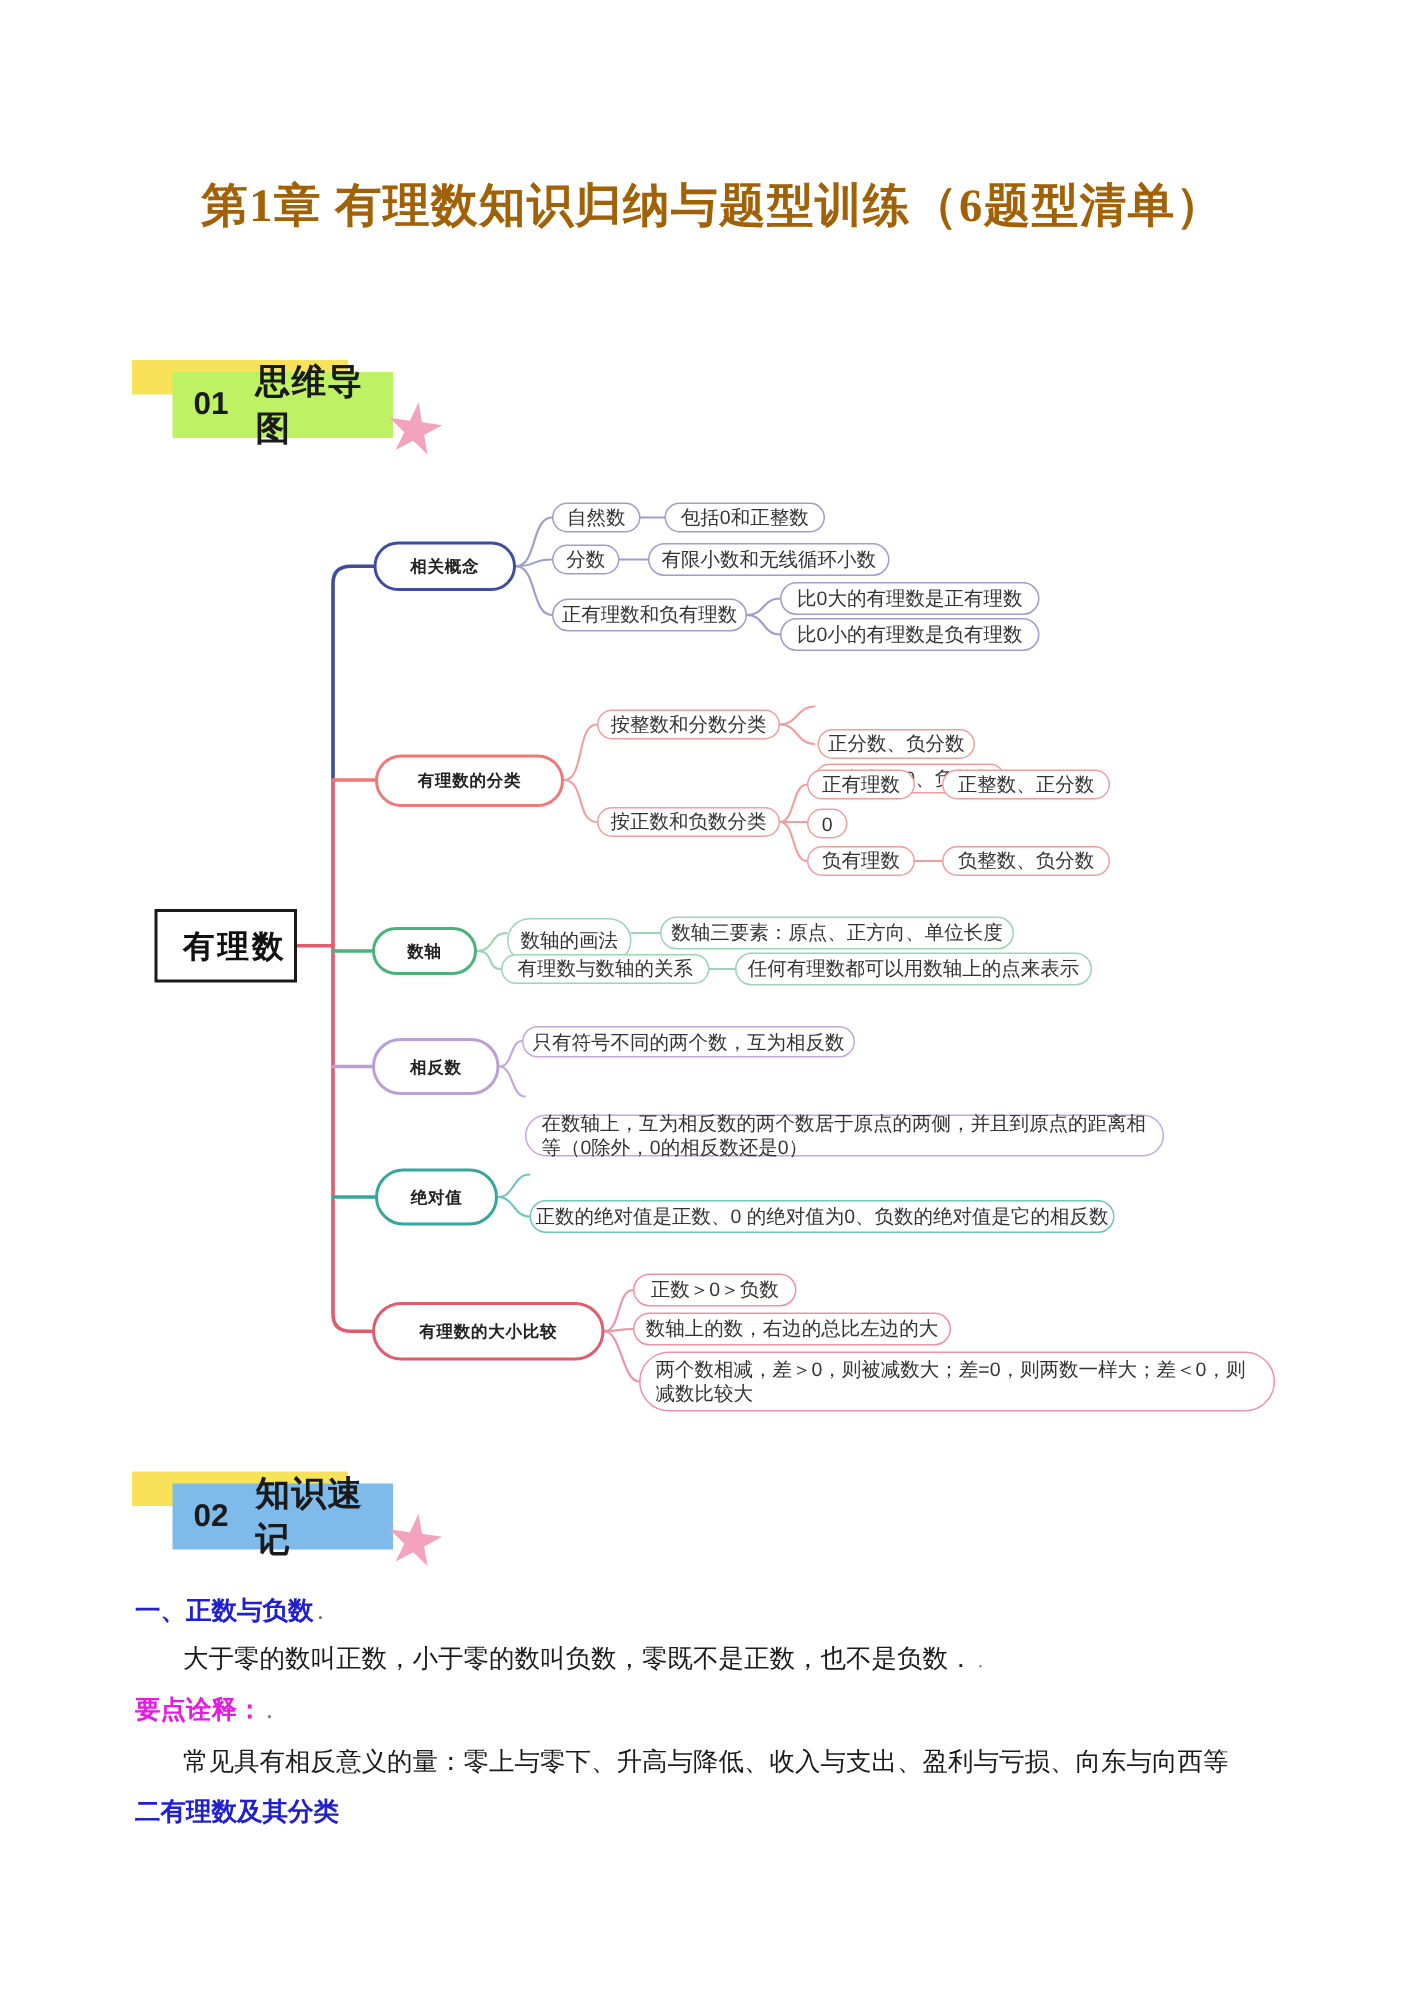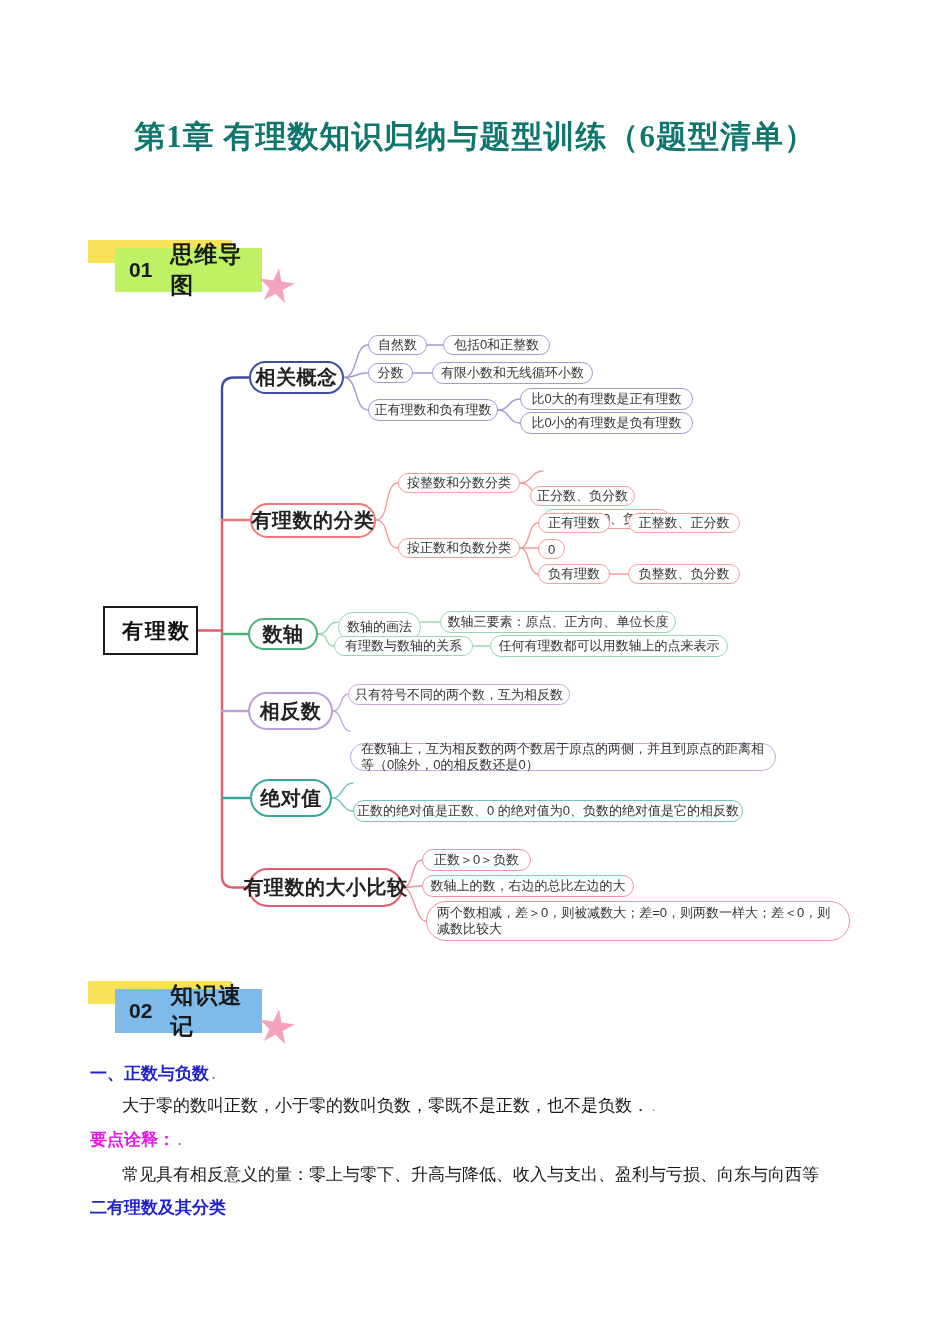--- a/index.html
+++ b/index.html
@@ -1,36 +1,36 @@
 <!DOCTYPE html>
 <html><head>
 <meta charset="utf-8">
 <style>
   html,body{margin:0;padding:0;background:#fff;}
   .page{position:relative;width:950px;height:1344px;background:#fff;overflow:hidden;
         font-family:"Liberation Sans","DejaVu Sans",sans-serif;}
   
   .doc-title{position:absolute;left:0;top:116px;width:100%;text-align:center;
              font-family:"Liberation Serif","DejaVu Serif",serif;
-             font-size:31px;font-weight:700;color:#0f766e;letter-spacing:1px;}
+             font-size:31px;font-weight:700;color:#a16207;letter-spacing:1px;}
   
   .sec-bar{position:absolute;width:144px;height:23px;z-index:1;}
   .sec-box{position:absolute;width:147px;height:44px;z-index:2;display:flex;align-items:center;
            padding-left:14px;box-sizing:border-box;}
   .sec-num{font-size:21px;font-weight:700;color:#1a1a1a;margin-right:18px;}
   .sec-label{font-size:23px;font-weight:700;color:#1a1a1a;letter-spacing:1px;}
   .sec-star{position:absolute;width:37px;height:37px;z-index:3;transform:rotate(8deg);
             clip-path:polygon(50% 0%,61% 35%,98% 35%,68% 57%,79% 91%,50% 70%,21% 91%,32% 57%,2% 35%,39% 35%);}
   
   .mm-svg{position:absolute;left:0;top:0;width:950px;height:1344px;pointer-events:none;}
   .mm-node{position:absolute;background:#fff;display:flex;align-items:center;justify-content:center;
            box-sizing:border-box;color:#222;}
   .mm-root{border:2.5px solid #1a1a1a;font-size:21px;font-weight:700;letter-spacing:2px;color:#111;}
   .mm-main{border-width:2.4px;border-style:solid;border-radius:999px;
-           font-size:20px;font-weight:700;color:#222;letter-spacing:0.5px;white-space:nowrap;}
+           font-size:11px;font-weight:700;color:#222;letter-spacing:0.5px;white-space:nowrap;}
   .mm-leaf{border-width:1.4px;border-style:solid;border-radius:999px;
            font-size:13px;color:#333;white-space:nowrap;padding:0 6px;}
   .mm-leaf.multi{white-space:normal;border-radius:20px;justify-content:flex-start;
                  text-align:left;line-height:16px;padding:3px 10px;}
   
   .note{position:absolute;font-family:"Liberation Serif","DejaVu Serif",serif;font-size:17px;color:#1a1a1a;}
   .note-h{font-weight:700;}
   .trail-dot{color:#777;font-size:13px;margin-left:3px;}
 </style>
 </head>
@@ -124,21 +124,21 @@
   <div class="mm-node mm-leaf" style="left: 443px; top: 335px; width: 107px; height: 20px; border-color: rgb(157, 157, 208);">包括0和正整数</div>
   <div class="mm-node mm-leaf" style="left: 368px; top: 363px; width: 45px; height: 20px; border-color: rgb(157, 157, 208);">分数</div>
   <div class="mm-node mm-leaf" style="left: 432px; top: 362px; width: 161px; height: 22px; border-color: rgb(157, 157, 208);">有限小数和无线循环小数</div>
   <div class="mm-node mm-leaf" style="left: 368px; top: 399px; width: 130px; height: 22px; border-color: rgb(157, 157, 208);">正有理数和负有理数</div>
   <div class="mm-node mm-leaf" style="left: 520px; top: 388px; width: 173px; height: 22px; border-color: rgb(157, 157, 208);">比0大的有理数是正有理数</div>
   <div class="mm-node mm-leaf" style="left: 520px; top: 412px; width: 173px; height: 22px; border-color: rgb(157, 157, 208);">比0小的有理数是负有理数</div>
 
   <div class="mm-node mm-main" style="left: 250px; top: 503px; width: 126px; height: 35px; border-color: rgb(240, 120, 120);">有理数的分类</div>
   <div class="mm-node mm-leaf" style="left: 398px; top: 473px; width: 122px; height: 20px; border-color: rgb(240, 158, 158);">按整数和分数分类</div>
   <div class="mm-node mm-leaf" style="left: 543px; top: 461px; width: 127px; height: 20px; border-color: rgb(240, 158, 158); margin-top: 48px;">正整数、0、负整数</div>
-  <div class="mm-node mm-leaf" style="left: 530px; top: 486px; width: 105px; height: 20px; border-color: rgb(240, 158, 158);">正分数、负分数</div>
+  <div class="mm-node mm-leaf" style="left: 545px; top: 486px; width: 105px; height: 20px; border-color: rgb(240, 158, 158);">正分数、负分数</div>
   <div class="mm-node mm-leaf" style="left: 398px; top: 538px; width: 122px; height: 20px; border-color: rgb(240, 158, 158);">按正数和负数分类</div>
   <div class="mm-node mm-leaf" style="left: 538px; top: 513px; width: 72px; height: 20px; border-color: rgb(240, 158, 158);">正有理数</div>
   <div class="mm-node mm-leaf" style="left: 628px; top: 513px; width: 112px; height: 20px; border-color: rgb(240, 158, 158);">正整数、正分数</div>
   <div class="mm-node mm-leaf" style="left: 538px; top: 539px; width: 27px; height: 20px; border-color: rgb(240, 158, 158);">0</div>
   <div class="mm-node mm-leaf" style="left: 538px; top: 564px; width: 72px; height: 20px; border-color: rgb(240, 158, 158);">负有理数</div>
   <div class="mm-node mm-leaf" style="left: 628px; top: 564px; width: 112px; height: 20px; border-color: rgb(240, 158, 158);">负整数、负分数</div>
 
   <div class="mm-node mm-main" style="left: 248px; top: 618px; width: 70px; height: 32px; border-color: rgb(77, 178, 122);">数轴</div>
   <div class="mm-node mm-leaf" style="left: 338px; top: 612px; width: 83px; height: 30px; border-color: rgb(154, 214, 180);">数轴的画法</div>
   <div class="mm-node mm-leaf" style="left: 440px; top: 611px; width: 236px; height: 22px; border-color: rgb(154, 214, 180);">数轴三要素：原点、正方向、单位长度</div>

